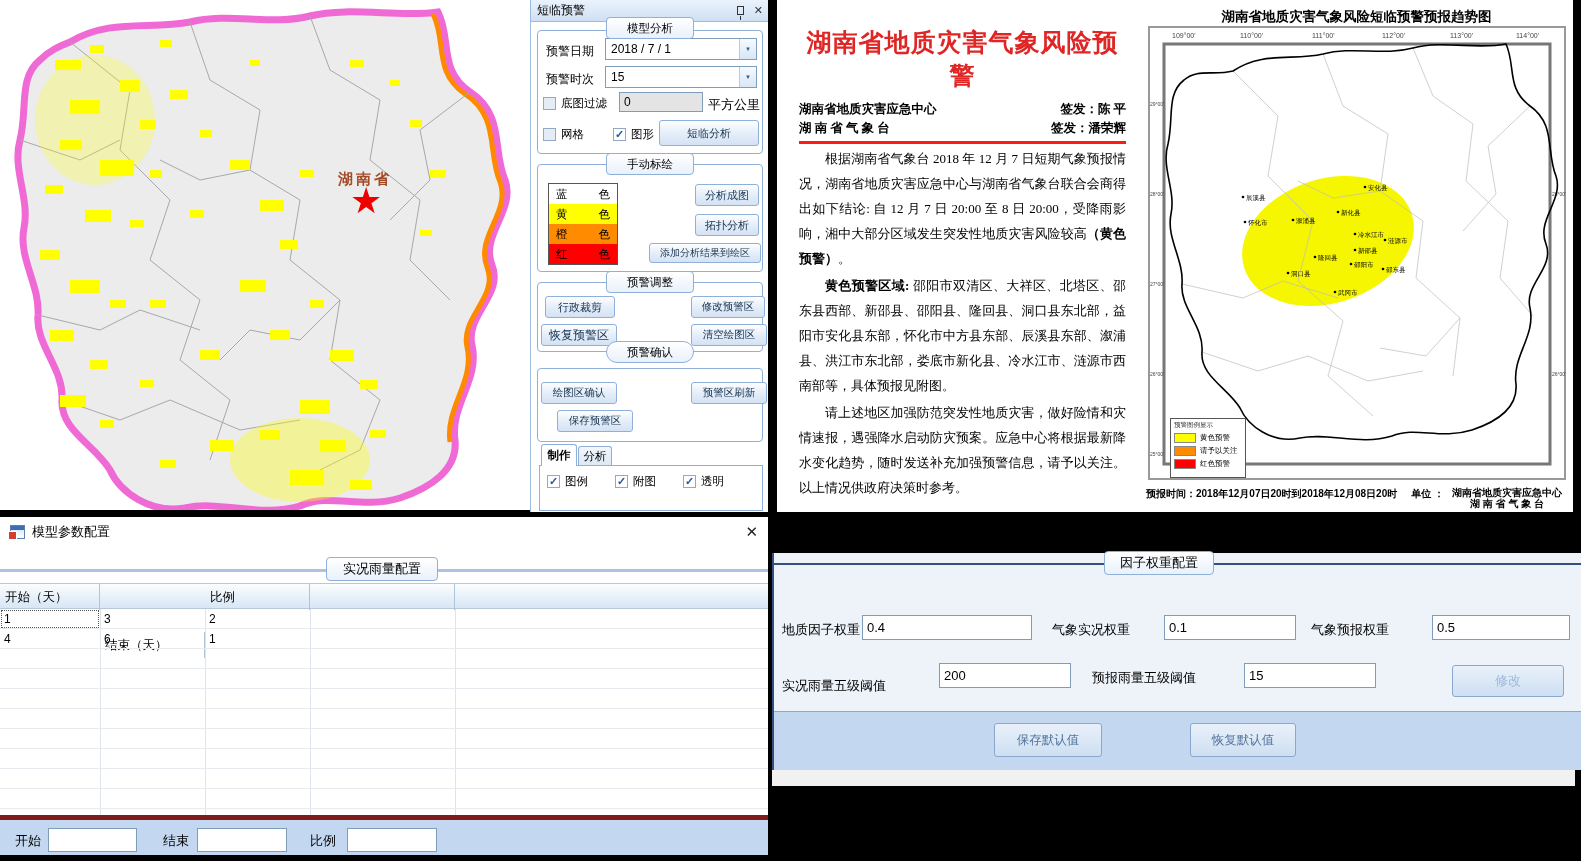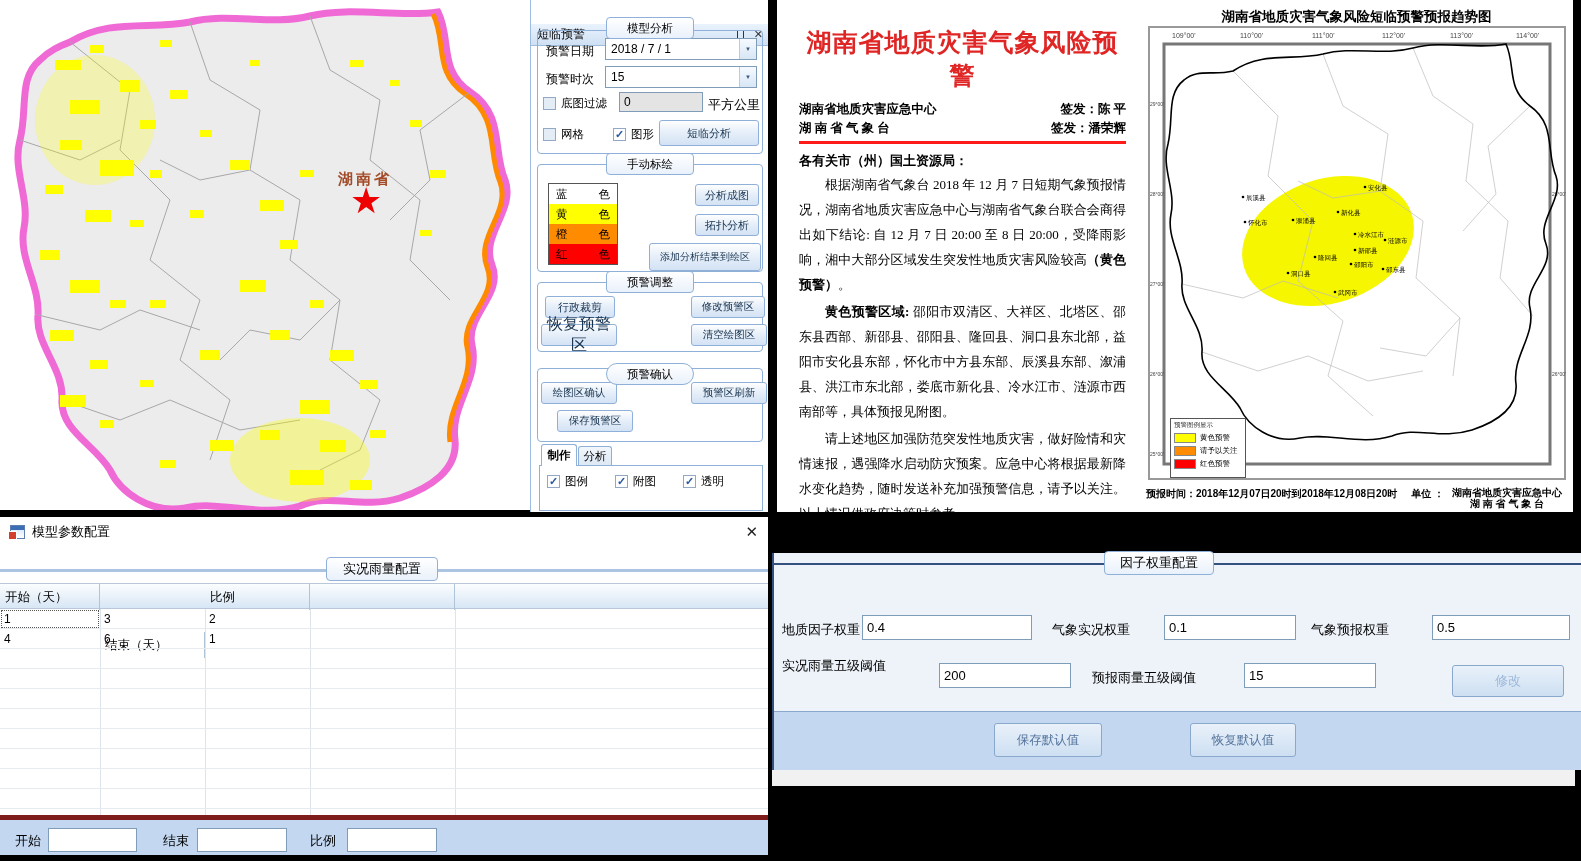--- a/index.html
+++ b/index.html
@@ -28,21 +28,21 @@
   .combo .ca { width:17px; align-self:stretch; border-left:1px solid #b6cce2; background:linear-gradient(#f5faff,#d8e6f5);
     display:flex; align-items:center; justify-content:center; font-size:6px; color:#3c5a82; }
   .cb { display:inline-flex; align-items:center; gap:5px; font-size:11.5px; }
   .cbbox { width:13px; height:13px; border:1px solid #93a8c4; background:#e4ecf6; display:inline-flex; align-items:center; justify-content:center; }
   .cbbox.on { background:#fff; color:#2c5aa0; font-weight:bold; font-size:11px; }
   .lbl { position:absolute; font-size:12px; }
   input.tx { border:1px solid #7f9db9; font-size:13px; padding:2px 4px; font-family:"Liberation Sans",sans-serif; }
 
   
   #ctl-titlebar { left:0; top:0; width:238px; height:22px; background:linear-gradient(#eaf3fd,#cfe0f3); border-bottom:1px solid #9ebcdf;
-    display:flex; align-items:center; padding:0 6px; font-size:12px;margin-top:24px; }
+    display:flex; align-items:center; padding:0 6px; font-size:12px; }
   #ctl-titlebar .sp { flex:1; }
   .pinicon { width:7px; height:9px; border:1px solid #333; position:relative; margin-right:10px; }
   .pinicon::after { content:''; position:absolute; left:2px; top:9px; width:1px; height:4px; background:#333; }
   .xicon { font-size:11px; color:#333; }
   .colorlist { position:absolute; border:1px solid #555; background:#fff; }
   .colorlist .ci { height:20px; display:flex; align-items:center; justify-content:space-between; padding:0 7px; font-size:11.5px; }
   .tab { position:absolute; border:1px solid #8fb0d8; border-bottom:none; border-radius:3px 3px 0 0; font-size:11.5px;
     display:flex; align-items:center; justify-content:center; }
   .tab.active { background:#fff; font-weight:bold; height:22px; z-index:2; }
   .tab.idle { background:linear-gradient(#f2f7fc,#dce8f4); height:20px; }
@@ -221,31 +221,31 @@
         <span>橙</span>
         <span>色</span>
       </div>
       <div class="ci" style="background:#ff0000;">
         <span>红</span>
         <span>色</span>
       </div>
     </div>
     <div class="btn" style="left:164px;top:184px;width:64px;height:22px;">分析成图</div>
     <div class="btn" style="left:164px;top:214px;width:64px;height:22px;">拓扑分析</div>
-    <div class="btn" style="left:118px;top:243px;width:112px;height:28px;font-size:10px;">添加分析结果到绘区</div>
+    <div class="btn" style="left:118px;top:243px;width:112px;height:20px;font-size:10px;">添加分析结果到绘区</div>
 
     <div class="groupbox" style="left:6px;top:282px;width:226px;height:70px;"></div>
     <div class="grouplabel" style="left:75px;top:271px;width:88px;">预警调整</div>
     <div class="btn" style="left:14px;top:296px;width:70px;height:22px;">行政裁剪</div>
     <div class="btn" style="left:160px;top:296px;width:74px;height:22px;font-size:10.5px;">修改预警区</div>
-    <div class="btn" style="left:10px;top:324px;width:76px;height:22px;font-size:16px;">恢复预警区</div>
+    <div class="btn" style="left:10px;top:324px;width:76px;height:22px;font-size:12px;">恢复预警区</div>
     <div class="btn" style="left:160px;top:324px;width:76px;height:22px;font-size:10.5px;">清空绘图区</div>
 
     <div class="groupbox" style="left:6px;top:368px;width:226px;height:74px;"></div>
-    <div class="grouplabel" style="left:75px;top:363px;width:88px;border-radius:11px;">预警确认</div>
+    <div class="grouplabel" style="left:75px;top:341px;width:88px;border-radius:11px;">预警确认</div>
     <div class="btn" style="left:10px;top:382px;width:76px;height:22px;font-size:10.5px;">绘图区确认</div>
     <div class="btn" style="left:160px;top:382px;width:76px;height:22px;font-size:10.5px;">预警区刷新</div>
     <div class="btn" style="left:10px;top:410px;width:76px;height:22px;font-size:10.5px;margin-left:16px;">保存预警区</div>
 
     <div class="tab active" style="left:10px;top:444px;width:36px;">制作</div>
     <div class="tab idle" style="left:47px;top:446px;width:34px;">分析</div>
     <div class="groupbox" style="left:8px;top:465px;width:224px;height:46px;border-radius:0;"></div>
     <div class="cb abs" style="left:16px;top:474px;">
       <span class="cbbox on">✓</span>
       <span>图例</span>
@@ -268,21 +268,20 @@
         <div>
           <div>湖南省地质灾害应急中心</div>
           <div>湖 南 省 气 象 台</div>
         </div>
         <div style="text-align:right;">
           <div>签发：陈  平</div>
           <div>签发：潘荣辉</div>
         </div>
       </div>
       <div class="doc-rule"></div>
-      <div class="doc-salut">各有关市（州）国土资源局：</div>
       <p class="doc-p"><span>根据湖南省气象台 2018 年 12 月 7 日短期气象预报情况，湖南省地质灾害应急中心与湖南省气象台联合会商得出如下结论: 自 12 月 7 日 20:00 至 8 日 20:00，受降雨影响，湘中大部分区域发生突发性地质灾害风险较高</span><b>（黄色预警）</b><span>。</span></p>
       <p class="doc-p"><b>黄色预警区域: </b><span>邵阳市双清区、大祥区、北塔区、邵东县西部、新邵县、邵阳县、隆回县、洞口县东北部，益阳市安化县东部，怀化市中方县东部、辰溪县东部、溆浦县、洪江市东北部，娄底市新化县、冷水江市、涟源市西南部等，具体预报见附图。</span></p>
       <p class="doc-p">请上述地区加强防范突发性地质灾害，做好险情和灾情速报，遇强降水启动防灾预案。应急中心将根据最新降水变化趋势，随时发送补充加强预警信息，请予以关注。以上情况供政府决策时参考。</p>
       <div class="doc-sign">
         <div>湖南省地质灾害应急中心</div>
         <div>湖 南 省 气 象 台</div>
         <div>二〇一八年十二月七日</div>
       </div>
     </div>
   </div>
@@ -428,21 +427,21 @@
     <div id="w-line"></div>
     <div class="grouplabel" style="left:330px;top:-2px;width:110px;font-size:13px;line-height:22px;height:24px;">因子权重配置</div>
 
     <span class="wlab" style="left:8px;top:68px;">地质因子权重</span>
     <input class="tx abs" style="left: 88px; top: 62px; width: 170px; height: 25px;" value="0.4">
     <span class="wlab" style="left:278px;top:68px;">气象实况权重</span>
     <input class="tx abs" style="left: 390px; top: 62px; width: 132px; height: 25px;" value="0.1">
     <span class="wlab" style="left:537px;top:68px;">气象预报权重</span>
     <input class="tx abs" style="left: 658px; top: 62px; width: 138px; height: 25px;" value="0.5">
 
-    <span class="wlab" style="left:8px;top:104px;">实况雨量五级阈值</span>
+    <span class="wlab" style="left:8px;top:124px;">实况雨量五级阈值</span>
     <input class="tx abs" style="left: 165px; top: 110px; width: 132px; height: 25px;" value="200">
     <span class="wlab" style="left:318px;top:116px;">预报雨量五级阈值</span>
     <input class="tx abs" style="left: 470px; top: 110px; width: 132px; height: 25px;" value="15">
     <div class="btn-big btn-dis" style="left:678px;top:112px;width:112px;height:32px;">修改</div>
 
     <div id="w-band"></div>
     <div class="btn-big" style="left:220px;top:170px;width:108px;height:34px;">保存默认值</div>
     <div class="btn-big" style="left:416px;top:170px;width:106px;height:34px;">恢复默认值</div>
   </div>
   <div id="weight-strip" class="abs"></div>

